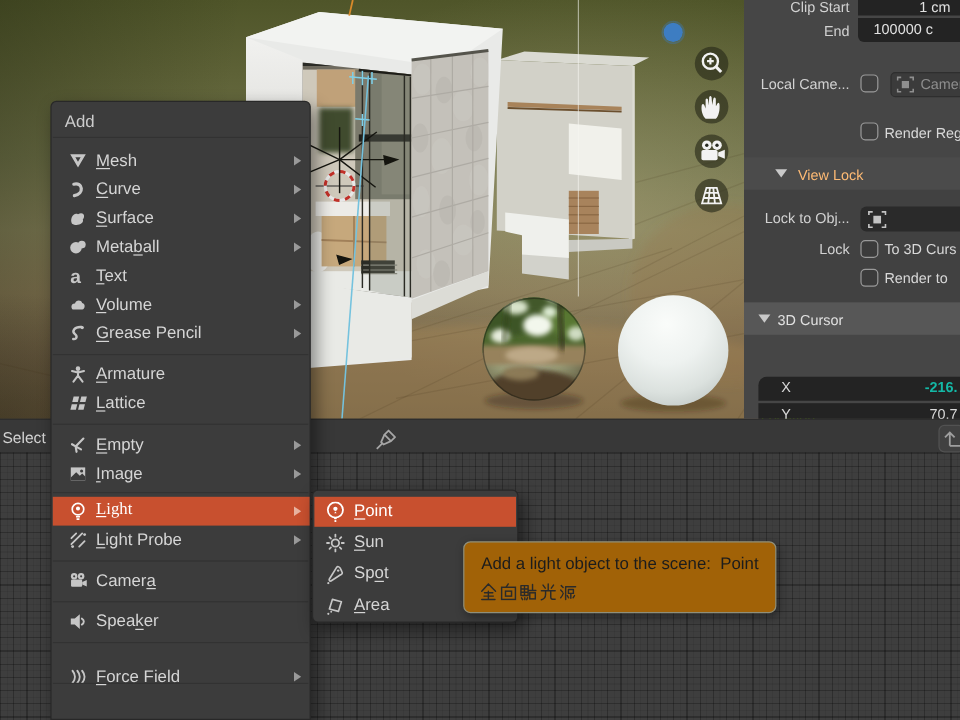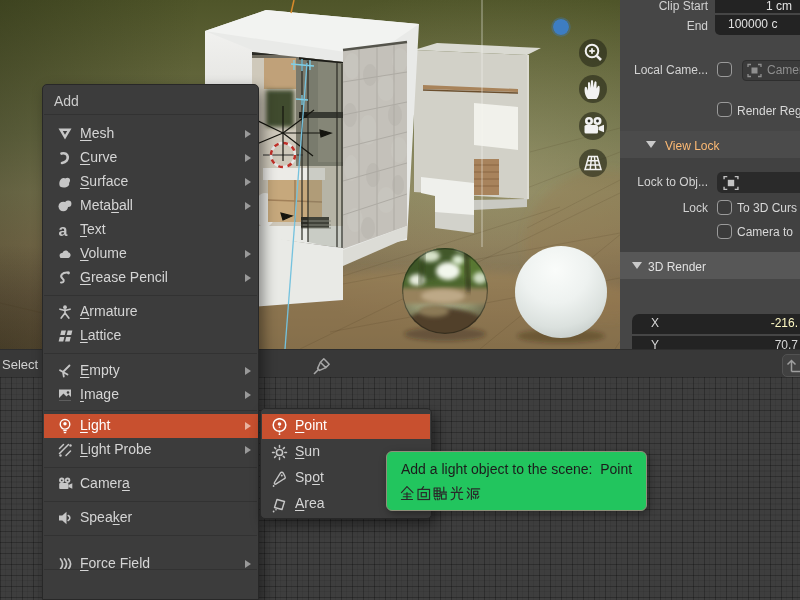--- a/index.html
+++ b/index.html
@@ -52,21 +52,21 @@
 .mi.hl .arr{border-left-color:#e8b29f;}
 .u{text-decoration:underline;text-underline-offset:2px;}
 
 #submenu{position:absolute;left:260px;top:408px;width:172px;height:111px;background:#3c3c3c;
  border:1px solid #282828;border-radius:5px;box-shadow:4px 6px 14px rgba(0,0,0,0.45);}
 .si{position:absolute;left:1px;right:1px;height:25px;font-size:14px;color:#d5d5d5;}
 .si .txt{position:absolute;left:33px;top:3px;}
 .si .ic{position:absolute;left:9px;top:4px;width:17px;height:17px;}
 .si.hl{background:#c8502f;color:#ffffff;}
 
-#tooltip{position:absolute;left:386px;top:451px;width:261px;height:60px;background:#22c55e;
+#tooltip{position:absolute;left:386px;top:451px;width:261px;height:60px;background:#a16207;
  border:1px solid #8f8f7a;border-radius:6px;box-shadow:2px 3px 8px rgba(0,0,0,0.35);}
 #tooltip .l1{position:absolute;left:14px;top:9px;font-size:14px;color:#1c1c1c;white-space:nowrap;}
 </style>
 </head>
 <body>
 <div id="stage">
   <div id="vp">
     <svg width="800" height="349" viewBox="0 0 800 349">
       <defs>
         <radialGradient id="wsph" cx="44%" cy="26%" r="80%">
@@ -346,29 +346,29 @@
     <svg width="16" height="16" viewBox="0 0 15 15" style="position:absolute;left:103px;top:175px;">
       <g stroke="#c3c3c3" stroke-width="1.3" fill="none">
         <path d="M1 4 V1.5 H4 M11 1.5 H14 V4 M14 11 V13.5 H11 M4 13.5 H1 V11"></path>
       </g>
         <rect x="4.5" y="4.5" width="6" height="6" fill="#c3c3c3"></rect>
       </svg>
     <div class="lbl" style="top:201px;">Lock</div>
     <div class="cb" style="left:97px;top:200px;"></div>
     <div class="cblbl" style="top:201px;">To 3D Curs</div>
     <div class="cb" style="left:97px;top:224px;"></div>
-    <div class="cblbl" style="top:225px;">Camera to</div>
+    <div class="cblbl" style="top:225px;">Render to</div>
     <div style="position:absolute;left:0;top:252px;width:180px;height:27px;background:#575757;"></div>
     <div class="tri" style="left:12px;top:262px;"></div>
-    <div style="position:absolute;left:28px;top:260px;color:#e0e0e0;">3D Render</div>
+    <div style="position:absolute;left:28px;top:260px;color:#e0e0e0;">3D Cursor</div>
     <div style="position:absolute;left:14px;top:296px;color:#84cc16;margin-top:45px;">Location:</div>
     <div class="fld" style="left:12px;top:314px;width:168px;height:20px;border-radius:7px 0 0 0;"></div>
     <div class="fld" style="left:12px;top:336px;width:168px;height:20px;"></div>
     <div style="position:absolute;left:31px;top:316px;color:#d8d8d8;">X</div>
-    <div style="position:absolute;right:2px;top:316px;color:#fef9c3;">-216.</div>
+    <div style="position:absolute;right:2px;top:316px;color:#14b8a6;font-weight:bold;">-216.</div>
     <div style="position:absolute;left:31px;top:338px;color:#d8d8d8;">Y</div>
     <div style="position:absolute;right:2px;top:338px;color:#d8d8d8;">70.7</div>
   </div>
   <div id="menu">
     <div class="title">Add</div>
     <div class="sep" style="top:29px;"></div>
     <div class="mi" style="top:37px;">
         <svg class="ic" viewBox="0 0 16 16">
           <path d="M1.5 2.5 H14.5 L8 13.5 Z M5.8 5 H10.2 L8 8.8 Z" fill="#c6c6c6" fill-rule="evenodd"></path>
         </svg>
@@ -452,21 +452,21 @@
     <div class="mi" style="top:298px;">
         <svg class="ic" viewBox="0 0 16 16">
           <rect x="2" y="2.5" width="12" height="11" fill="#c6c6c6"></rect>
           <path d="M2 11 L6.5 6.5 L9.5 9.5 L11.5 7.5 L14 10 V13.5 H2 Z" fill="#3c3c3c"></path>
           <circle cx="11" cy="5.5" r="1.3" fill="#3c3c3c"></circle>
         </svg>
         <span class="txt"><span class="u">I</span>mage</span>
         <span class="arr"></span>
       </div>
     <div class="sep" style="top:325px;"></div>
-    <div class="mi hl" style="top:329px;">
+    <div class="mi hl" style="top:329px;font-family:Liberation Serif, serif;">
         <svg class="ic" viewBox="0 0 16 16">
           <g stroke="#ffffff" stroke-width="1.4" fill="none">
             <circle cx="8" cy="6.3" r="4.8"></circle>
             <path d="M6.3 12.6 H9.7 M6.8 14.6 H9.2"></path>
             <circle cx="8" cy="5.8" r="1.7" fill="#ffffff" stroke="none"></circle>
           </g>
         </svg>
         <span class="txt"><span class="u">L</span>ight</span>
         <span class="arr"></span>
       </div>

